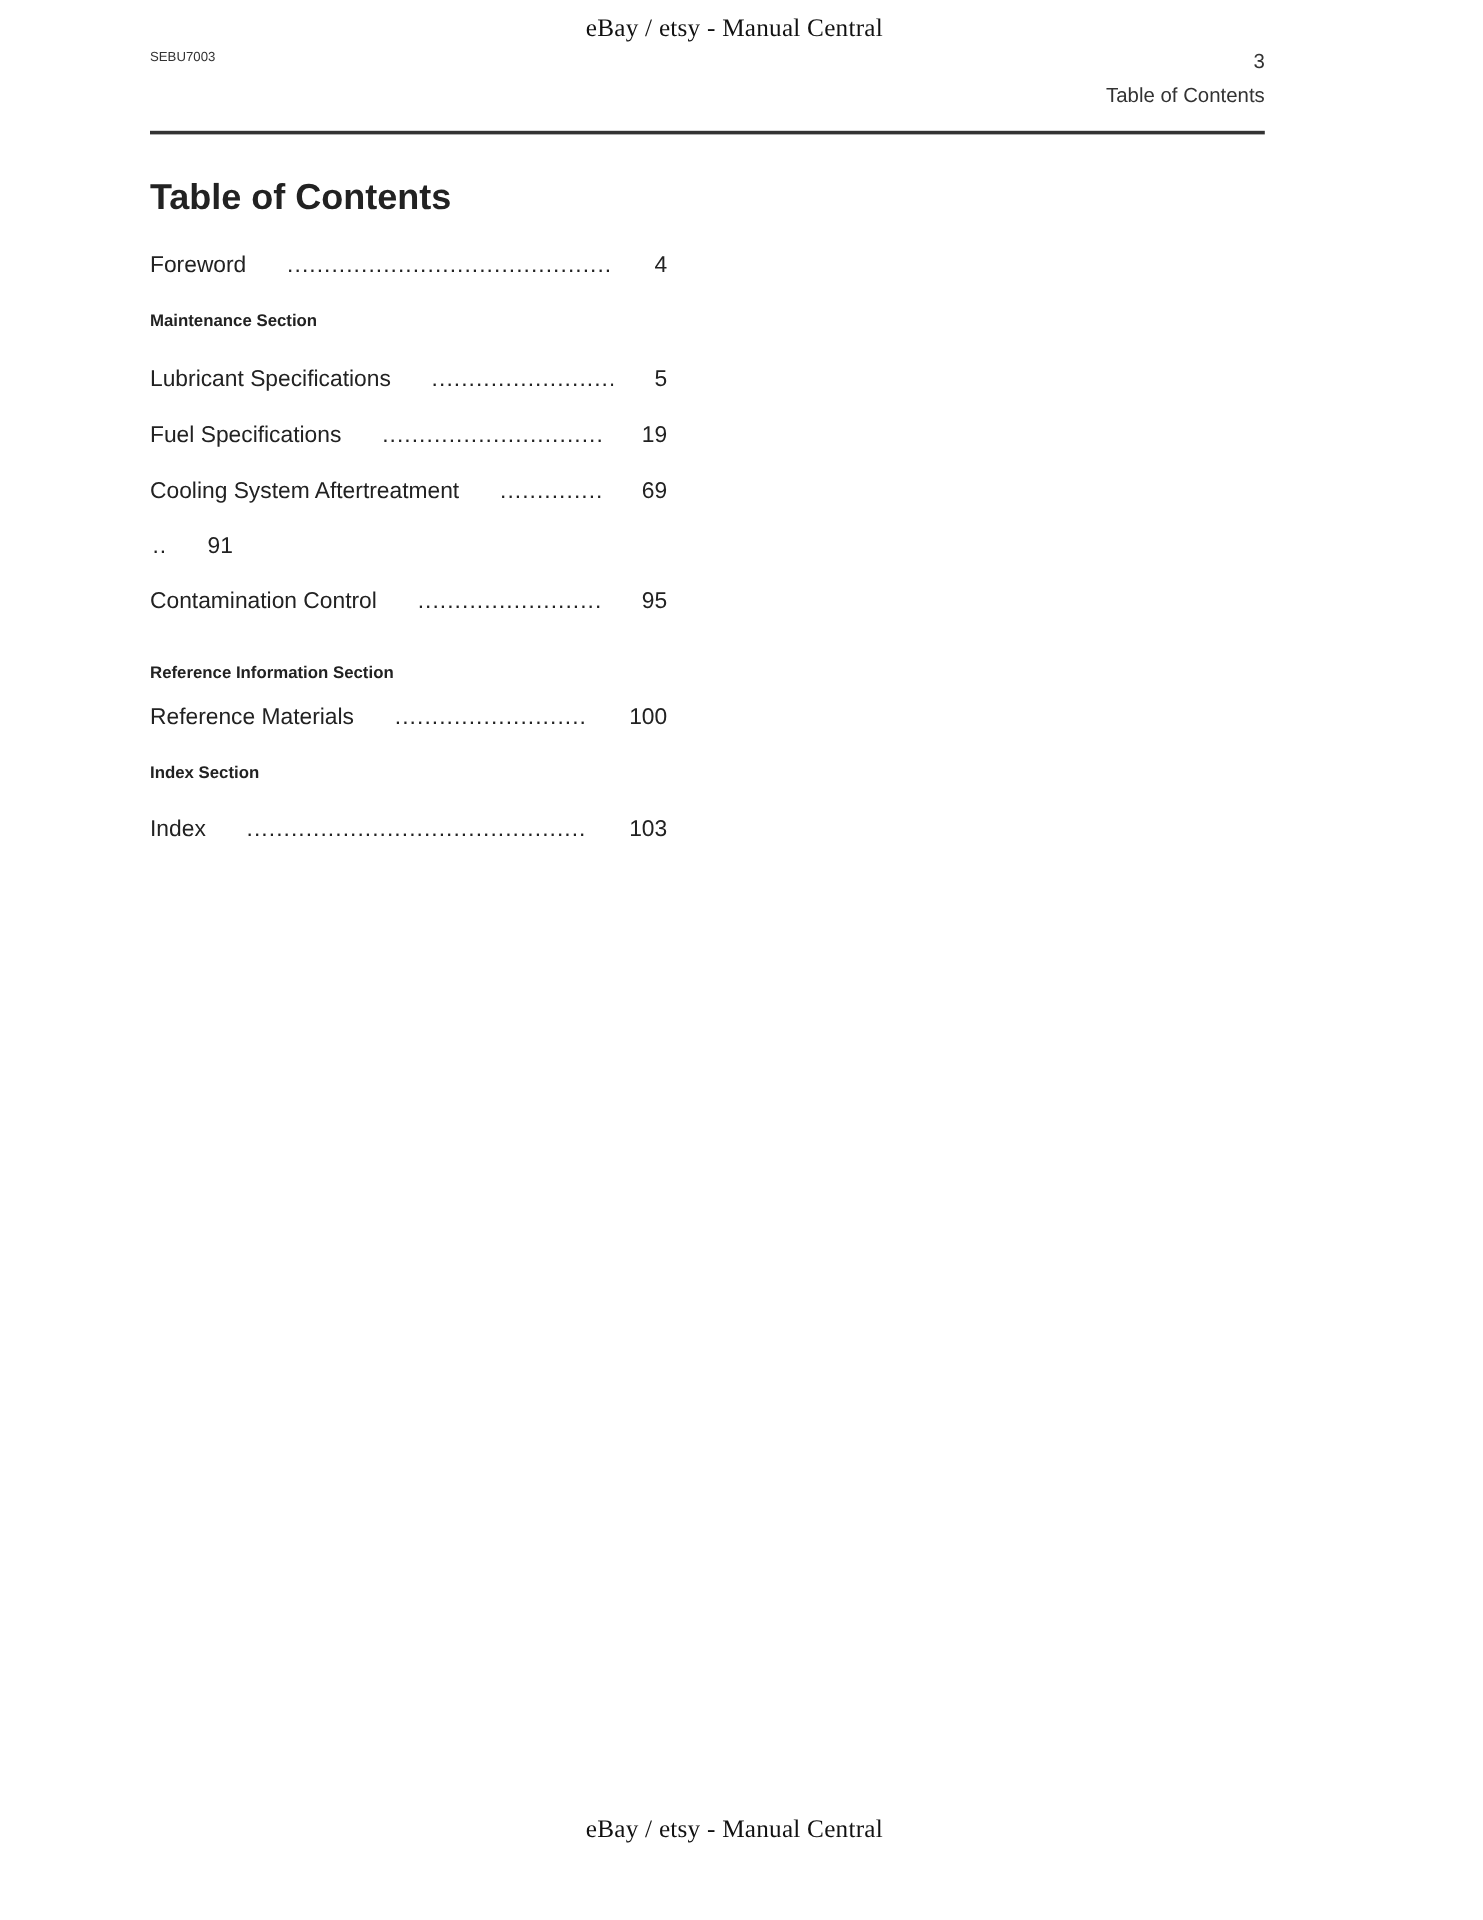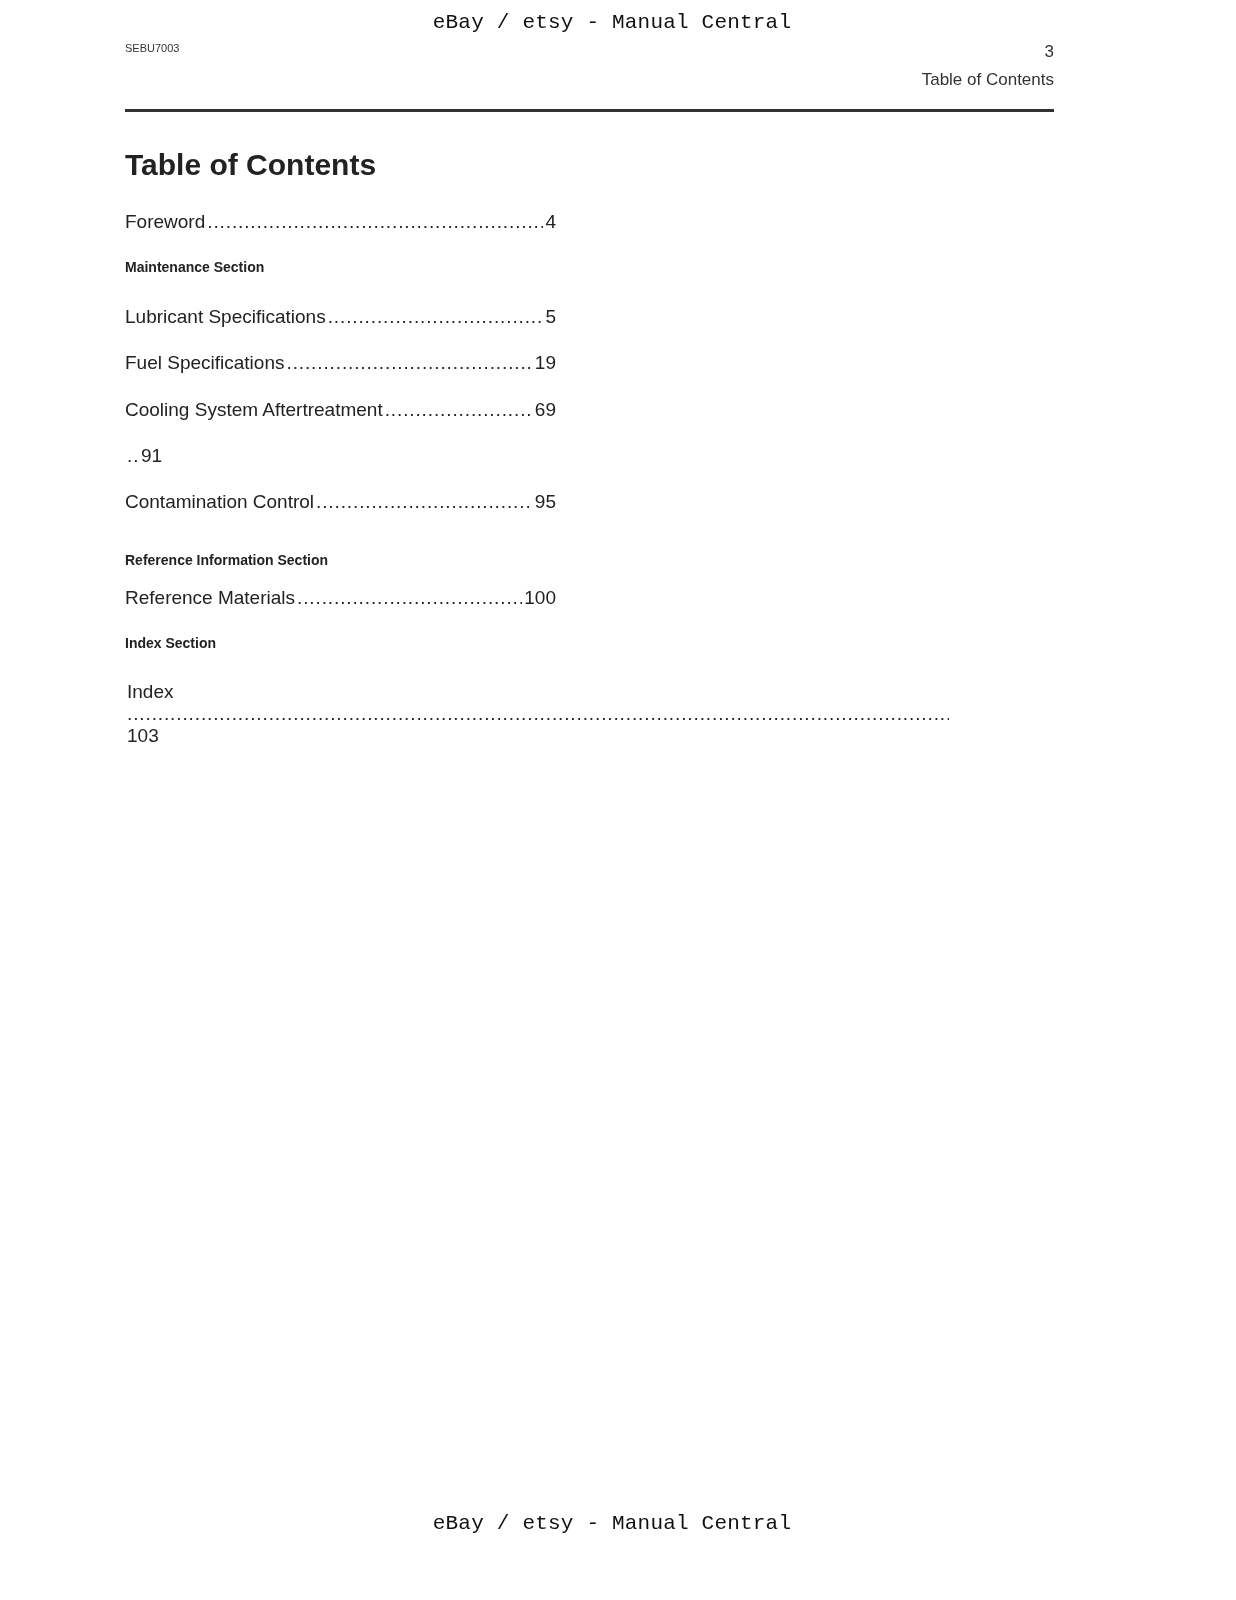--- a/index.html
+++ b/index.html
@@ -1,26 +1,26 @@
 <!DOCTYPE html>
 <html><head>
 <meta charset="utf-8">
 <style>
   html, body { margin:0; padding:0; background:#ffffff; }
   body { width:1236px; height:1600px; position:relative; overflow:hidden; color:#1a1a1a; font-family:"Liberation Sans", sans-serif; }
-  .watermark { position:absolute; left:0; width:1224px; text-align:center; font-family:Liberation Mono, monospace; font-size:21px; color:#111; letter-spacing:0.2px; }
+  .watermark { position:absolute; left:0; width:1224px; text-align:center; font-family:Liberation Serif, serif; font-size:21px; color:#111; letter-spacing:0.2px; }
   .wm-top { top:11px; }
   .wm-bottom { top:1512px; }
   .doc-id { position:absolute; left:125px; top:42px; font-size:11px; color:#333; }
   .page-num { position:absolute; right:182px; top:42px; font-size:17px; color:#333; }
   .running-title { position:absolute; right:182px; top:70px; font-size:17px; color:#333; }
   .rule { position:absolute; left:125px; width:929px; top:109px; height:3px; background:#333; }
   .toc-title { position:absolute; left:125px; top:148px; font-size:30px; font-weight:bold; color:#222; margin:0; }
   .toc { position:absolute; left:125px; top:0; width:431px; }
-  .toc-entry { position:absolute; left:0; width:431px; display:flex; align-items:baseline; font-size:19px; color:#222; white-space:nowrap; }
+  .toc-entry { position:absolute; left:0; width:431px; display:flex; align-items:baseline; font-size:19px; color:#222; white-space:nowrap;gap:32px; }
   .toc-label { flex:0 0 auto; }
   .toc-dots { flex:1 1 auto; overflow:hidden; color:#222; margin:0 2px; letter-spacing:0.5px; }
   .toc-dots::before { content:". . . . . . . . . . . . . . . . . . . . . . . . . . . . . . . . . . . . . . . . . . . . . . . . . . . . . . . . . . . . . . . . . . . . . . . . . . . . . . . . . . . . . . . . . . . . . . . . . . . . . . . . . . . . . . . . . . . . . . . . . . . . . . . . . . . . . ."; letter-spacing:-2.2px; }
   .toc-page { flex:0 0 auto; text-align:right; }
   .toc-section { position:absolute; left:0; font-size:14px; font-weight:bold; color:#222; white-space:nowrap; }
 </style>
 </head>
 <body>
 
 <div class="watermark wm-top">eBay / etsy - Manual Central</div>
@@ -69,20 +69,20 @@
   <div class="toc-section" style="top:552px;">Reference Information Section</div>
 
   <div class="toc-entry" style="top:587px;">
     <span class="toc-label">Reference Materials</span>
     <span class="toc-dots"></span>
     <span class="toc-page">100</span>
   </div>
 
   <div class="toc-section" style="top:635px;">Index Section</div>
 
-  <div class="toc-entry" style="top:681px;flex-direction:column;">
+  <div class="toc-entry" style="top:681px;">
     <span class="toc-label">Index</span>
     <span class="toc-dots"></span>
     <span class="toc-page">103</span>
   </div>
 </div>
 
 <div class="watermark wm-bottom">eBay / etsy - Manual Central</div>
 
 </body></html>

